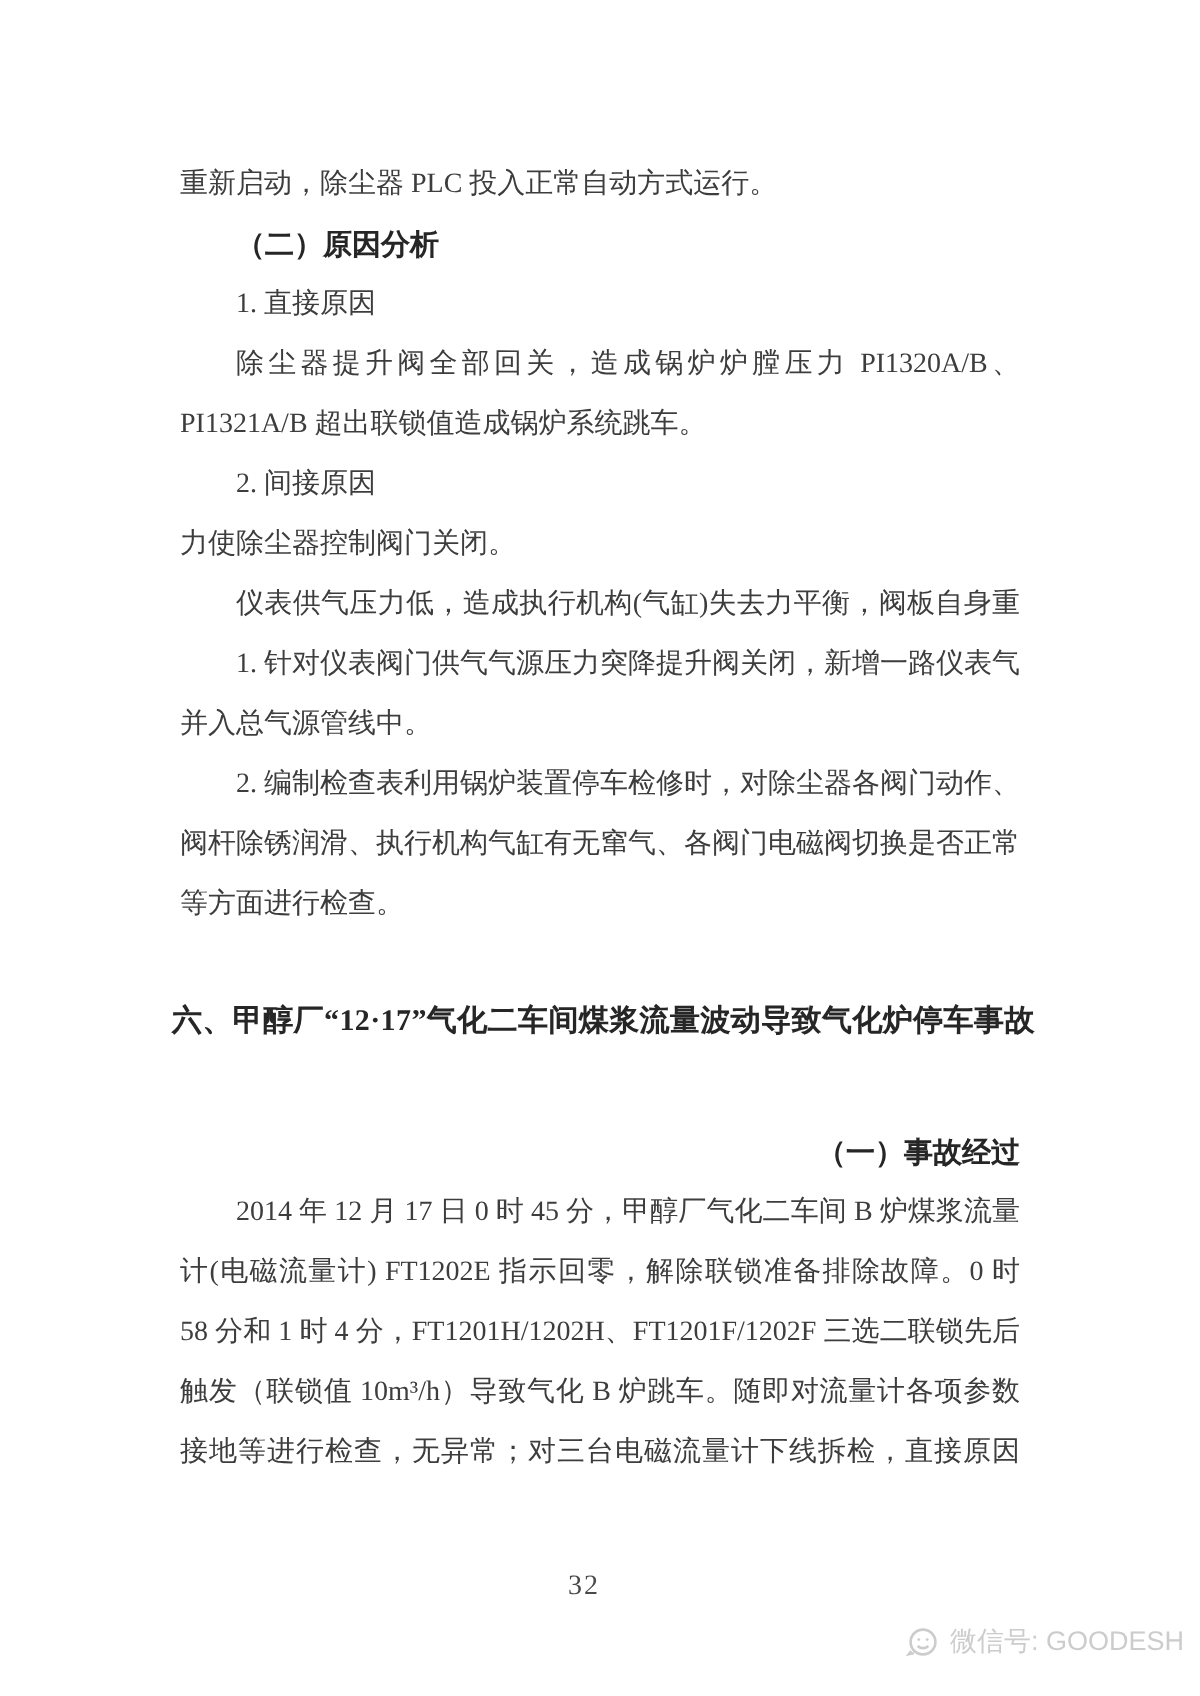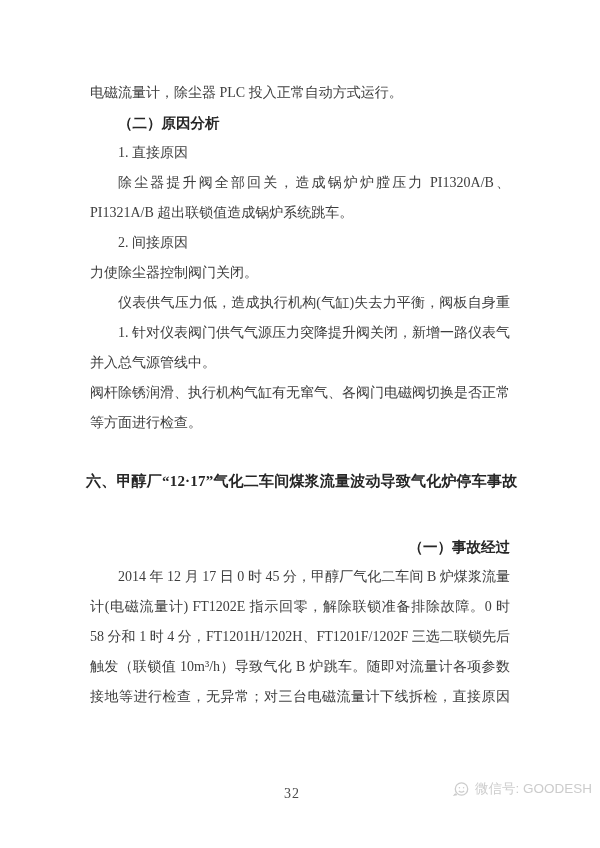--- a/index.html
+++ b/index.html
@@ -53,46 +53,47 @@
   .page-number {
     position: absolute;
     top: 786px; left: 0; right: 16px;
     text-align: center;
     font-size: 14px;
     color: #4a4a4a;
     letter-spacing: 1px;
   }
   .watermark {
     position: absolute;
-    top: 780px; right: 8px;
+    top: 812px; right: 8px;
     display: flex;
     align-items: center;
     gap: 5px;
     color: #cccccc;
     font-size: 13.5px;
     font-family: "Liberation Sans", "DejaVu Sans", sans-serif;
   }
   .watermark svg { display: block; }
 </style>
 </head>
 <body>
 
 <div class="page">
 
   <div class="content" id="document-body">
-      <div class="line body">电磁流量计，除尘器 PLC 投入正常自动方式运行。</div>
+      <div class="line body">重新启动，除尘器 PLC 投入正常自动方式运行。</div>
       <div class="line h2 indent">（二）原因分析</div>
       <div class="line body indent">1. 直接原因</div>
       <div class="line body indent fill">除尘器提升阀全部回关，造成锅炉炉膛压力 PI1320A/B、</div>
       <div class="line body">PI1321A/B 超出联锁值造成锅炉系统跳车。</div>
       <div class="line body indent">2. 间接原因</div>
       <div class="line body">力使除尘器控制阀门关闭。</div>
       <div class="line body indent fill">仪表供气压力低，造成执行机构(气缸)失去力平衡，阀板自身重</div>
       <div class="line body indent fill">1. 针对仪表阀门供气气源压力突降提升阀关闭，新增一路仪表气</div>
       <div class="line body">并入总气源管线中。</div>
+      <div class="line body indent fill">2. 编制检查表利用锅炉装置停车检修时，对除尘器各阀门动作、</div>
       <div class="line body fill">阀杆除锈润滑、执行机构气缸有无窜气、各阀门电磁阀切换是否正常</div>
       <div class="line body">等方面进行检查。</div>
       <div class="line h1 sp28">六、甲醇厂“12·17”气化二车间煤浆流量波动导致气化炉停车事故</div>
       <div class="line h2 indent sp36">（一）事故经过</div>
       <div class="line body indent fill">2014 年 12 月 17 日 0 时 45 分，甲醇厂气化二车间 B 炉煤浆流量</div>
       <div class="line body fill">计(电磁流量计) FT1202E 指示回零，解除联锁准备排除故障。0 时</div>
       <div class="line body fill">58 分和 1 时 4 分，FT1201H/1202H、FT1201F/1202F 三选二联锁先后</div>
       <div class="line body fill">触发（联锁值 10m³/h）导致气化 B 炉跳车。随即对流量计各项参数及</div>
       <div class="line body fill">接地等进行检查，无异常；对三台电磁流量计下线拆检，直接原因</div>
     </div>

